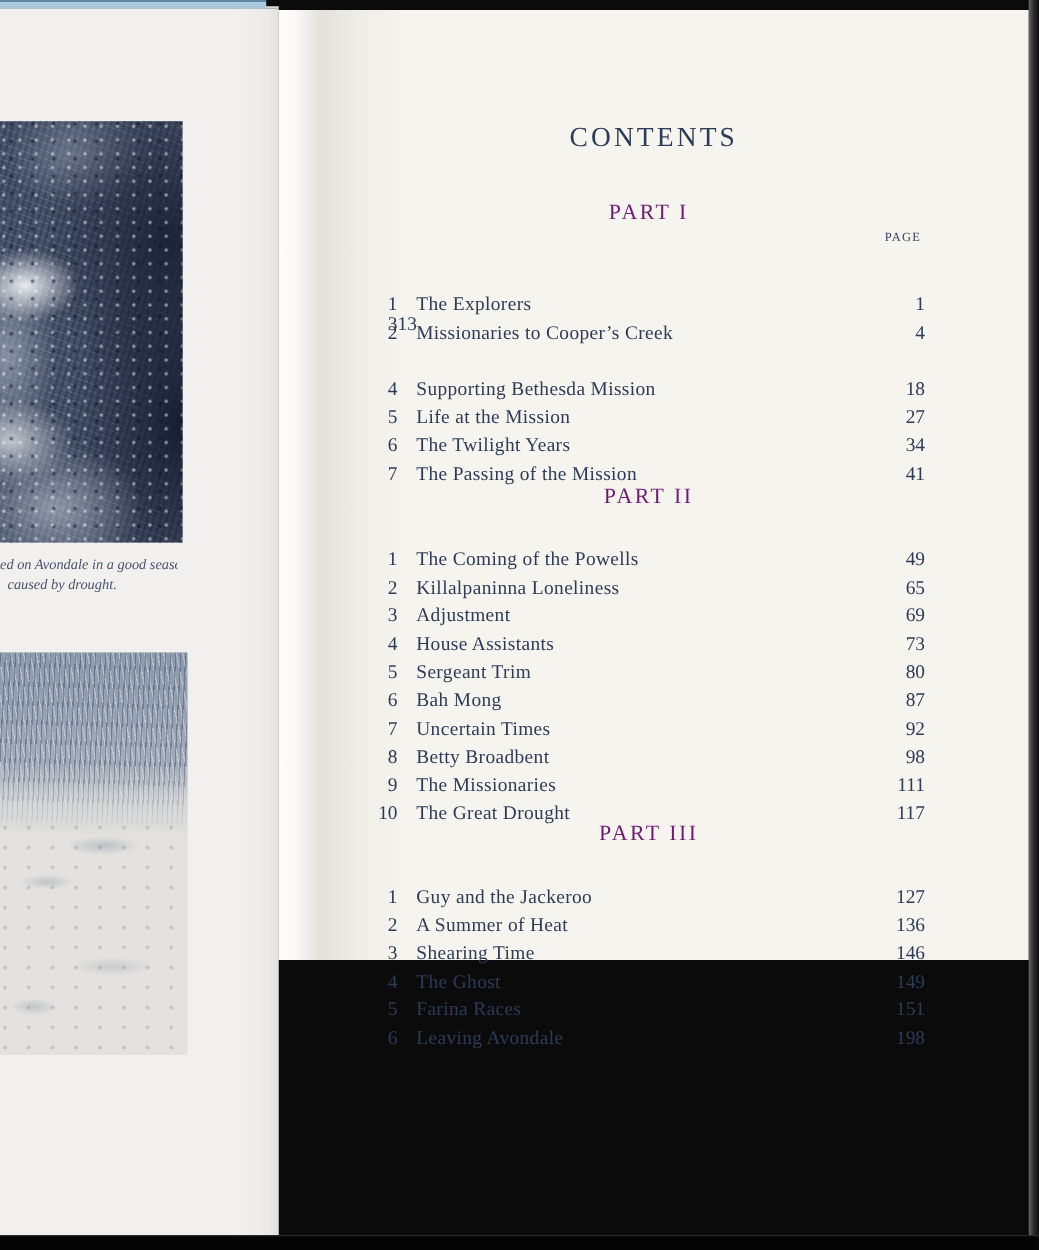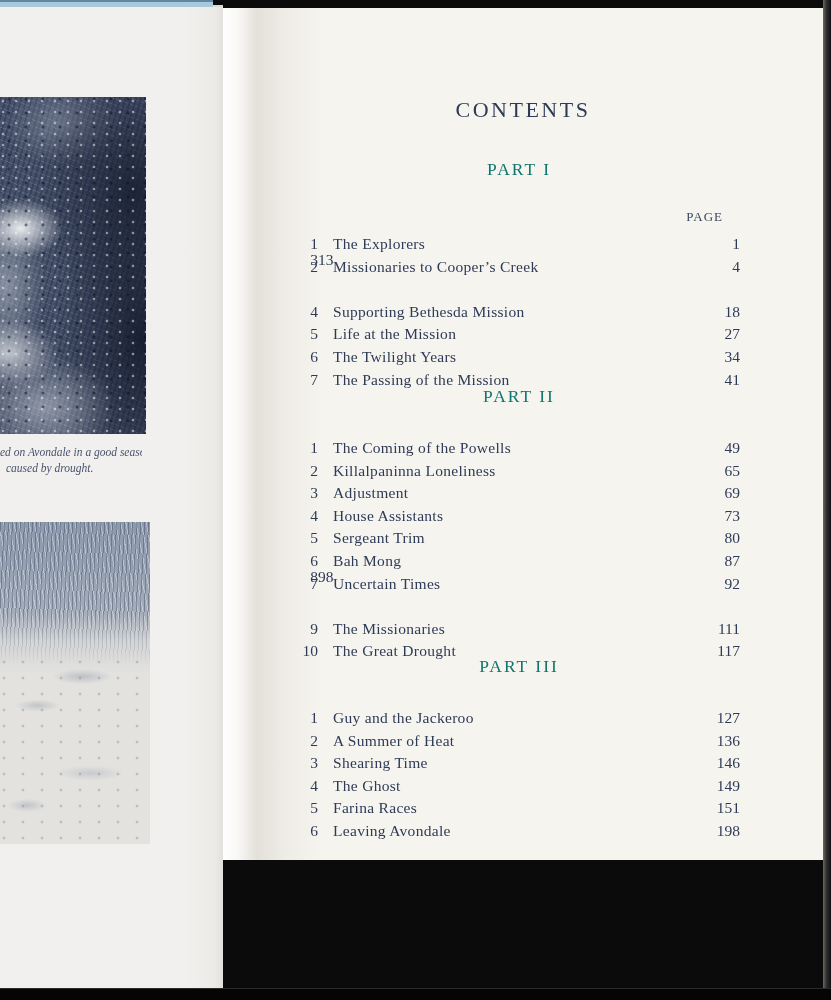--- a/index.html
+++ b/index.html
@@ -66,41 +66,41 @@
     -webkit-mask-image:linear-gradient(to bottom,#000 65%,rgba(0,0,0,0) 100%);
     mask-image:linear-gradient(to bottom,#000 65%,rgba(0,0,0,0) 100%);
   }
   .photo-bottom::after{
     content:"";position:absolute;left:0;top:42%;width:100%;height:58%;
     background-image:radial-gradient(circle at 4px 5px, rgba(118,126,144,0.35) 1px, rgba(0,0,0,0) 1.8px);
     background-size:19px 16px;
   }
   
   .right-page{
-    position:absolute;left:223px;top:8px;width:600px;height:852px;
+    position:absolute;left:223px;top:8px;width:600px;height:760px;
     background:#f6f4ef;
     z-index:3;
   }
   .right-page::before{ 
     content:"";position:absolute;left:0;top:0;bottom:0;width:110px;pointer-events:none;
     background:linear-gradient(to right,
       rgba(255,255,255,0.95) 0px, rgba(255,255,255,0.45) 14px,
       rgba(118,108,92,0.14) 34px, rgba(118,108,92,0.06) 62px, rgba(118,108,92,0) 100px);
   }
   .contents-title{
     position:absolute;left:0;right:0;top:89px;
     text-align:center;font-size:22px;letter-spacing:2.5px;color:#2e3b57;
   }
   .page-col-label{
-    position:absolute;right:100px;top:177px;
-    font-size:13px;letter-spacing:1px;color:#394660;margin-top:24px;
+    position:absolute;right:86px;top:177px;
+    font-size:10px;letter-spacing:1px;color:#394660;
   }
   .part-section{position:absolute;left:65px;width:452px;}
   .part-heading{
-    text-align:center;font-size:17.5px;letter-spacing:2px;color:#0f766e;
+    text-align:center;font-size:17.5px;letter-spacing:2px;color:#701a75;
     height:20px;line-height:20px;text-indent:10px;
   }
   .toc-rows{margin-top:2px;}
   .part-section.first .toc-rows{margin-top:25px;}
   .toc-row{
     display:flex;align-items:baseline;
     height:22.6px;line-height:22.6px;font-size:15.5px;color:#2e3b57;
   }
   .toc-num{width:30px;text-align:right;flex:none;}
   .toc-title{flex:1;margin-left:15px;letter-spacing:0.3px;margin-top:29px;}
@@ -207,20 +207,21 @@
               <span class="toc-title">Bah Mong</span>
               <span class="toc-page">87</span>
             </div>
             <div class="toc-row">
               <span class="toc-num">7</span>
               <span class="toc-title">Uncertain Times</span>
               <span class="toc-page">92</span>
             </div>
             <div class="toc-row">
               <span class="toc-num">8</span>
+              <span class="toc-title">Betty Broadbent</span>
               <span class="toc-page">98</span>
             </div>
             <div class="toc-row">
               <span class="toc-num">9</span>
               <span class="toc-title">The Missionaries</span>
               <span class="toc-page">111</span>
             </div>
             <div class="toc-row">
               <span class="toc-num">10</span>
               <span class="toc-title">The Great Drought</span>

